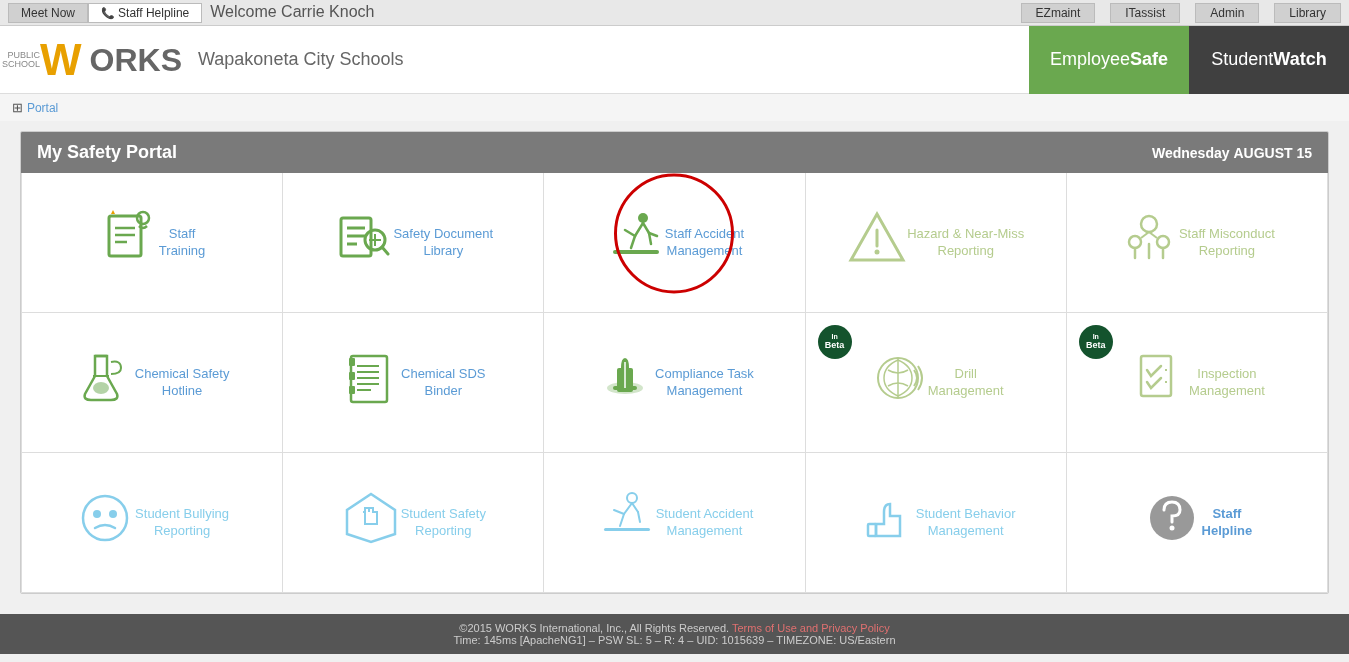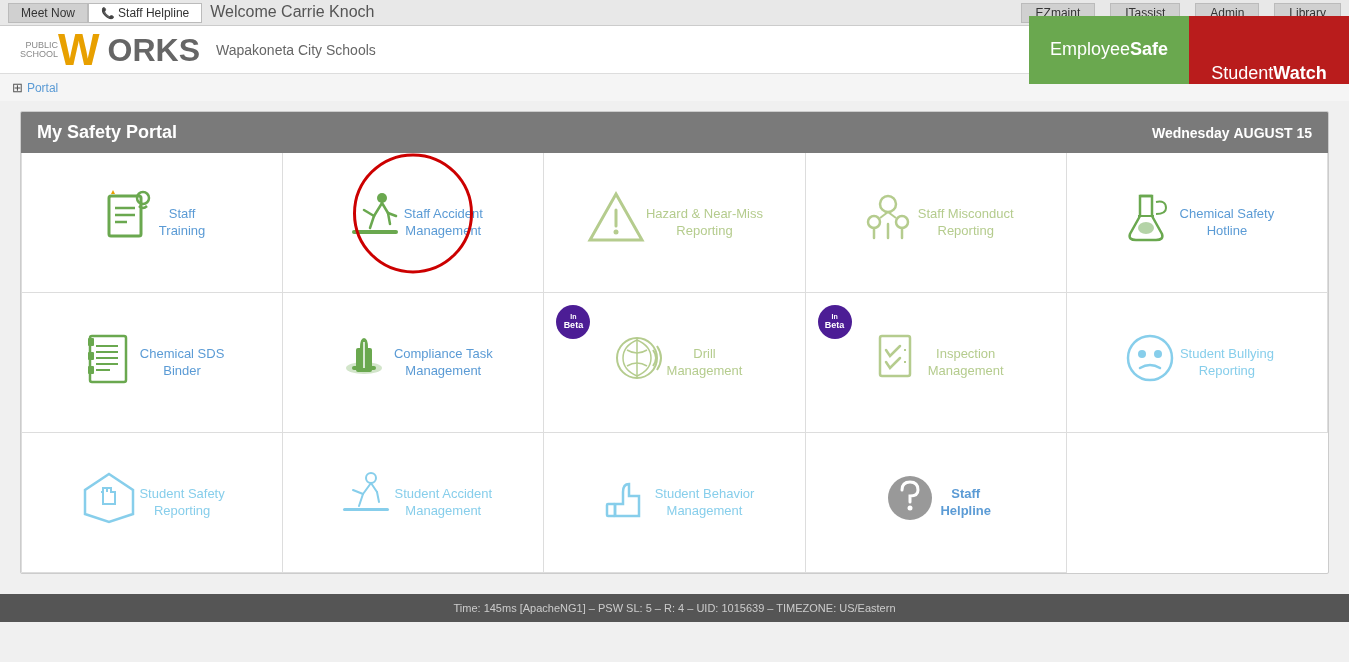--- a/index.html
+++ b/index.html
@@ -35,44 +35,44 @@
       cursor: pointer;
       color: #333;
     }
 
     
     .header {
       background: #fff;
       display: flex;
       align-items: center;
       justify-content: space-between;
-      padding: 6px 0 6px 20px;
+      padding: 6px 0 6px 2px;
       border-bottom: 1px solid #ddd;
-      height: 48px;
+      height: 68px;
       gap: 24px;
     }
     .logo-area { display: flex; align-items: center; gap: 8px; }
     .header-right { display: flex; height: 68px; }
     .employee-safe {
       background: #6aa84f;
       color: #fff;
       display: flex;
       align-items: center;
       justify-content: center;
       padding: 0 20px;
       font-size: 18px;
       font-weight: bold;
       min-width: 160px;
       text-align: center;
     }
     .student-watch {
-      background: #b91c1c;
+      background: #404040;
       color: #fff;
       display: flex;
-      align-items: flex-end;
+      align-items: center;
       justify-content: center;
       padding: 0 20px;
       font-size: 18px;
       font-weight: bold;
       min-width: 160px;
     }
 
     
     .breadcrumb {
       padding: 6px 12px;
@@ -150,21 +150,21 @@
       border: 3px solid #cc0000;
       pointer-events: none;
       z-index: 5;
     }
 
     
     .beta-badge {
       position: absolute;
       top: 12px;
       left: 12px;
-      background: #4c1d95;
+      background: #14532d;
       color: #fff;
       border-radius: 50%;
       width: 34px;
       height: 34px;
       display: flex;
       flex-direction: column;
       align-items: center;
       justify-content: center;
       font-size: 8px;
       font-weight: bold;
@@ -213,21 +213,21 @@
     <div style="display:flex; align-items:center;">
       <div style="display:flex; flex-direction:column; align-items:flex-end; margin-right:0;">
         <div style="font-size:9px; color:#888; line-height:1;">PUBLIC</div>
         <div style="font-size:9px; color:#888; line-height:1;">SCHOOL</div>
       </div>
       <div style="display:flex; align-items:center;">
         <span style="font-size:44px; font-weight:900; color:#e8a000; line-height:1;">W</span>
         <span style="font-size:32px; font-weight:bold; color:#666; line-height:1;margin-left:8px;">ORKS</span>
       </div>
     </div>
-    <span style="font-size:14px; color:#666; margin-left:8px;">Wapakoneta City Schools</span>
+    <span style="font-size:18px; color:#666; margin-left:8px;">Wapakoneta City Schools</span>
   </div>
   <div class="header-right">
     <div class="employee-safe">
       <span style="font-weight:normal;">Employee</span>
         <span style="font-weight:bold;">Safe</span>
     </div>
     <div class="student-watch">
       <span style="font-weight:normal;">Student</span>
         <span style="font-weight:bold;">Watch</span>
     </div>
@@ -259,20 +259,35 @@
             <line x1="16" y1="27" x2="36" y2="27" stroke="#6aa84f" stroke-width="2.5"></line>
             <line x1="16" y1="34" x2="28" y2="34" stroke="#6aa84f" stroke-width="2.5"></line>
             <polygon points="12,6 14,2 16,6" fill="#e8a000"></polygon>
             <circle cx="44" cy="10" r="6" fill="none" stroke="#6aa84f" stroke-width="2.5"></circle>
             <path d="M40,18 Q44,22 48,18" fill="none" stroke="#6aa84f" stroke-width="2.5"></path>
           </g>
         </svg>
         <span class="cell-label">Staff<br>Training</span>
       </div>
 
+      <div class="grid-cell green-icon">
+        <svg class="icon-svg" viewBox="0 0 60 60">
+          <g fill="none" stroke="#6aa84f" stroke-width="3">
+            <rect x="8" y="10" width="30" height="38" rx="2"></rect>
+            <line x1="14" y1="20" x2="32" y2="20"></line>
+            <line x1="14" y1="28" x2="32" y2="28"></line>
+            <line x1="14" y1="36" x2="24" y2="36"></line>
+          </g>
+          <circle cx="42" cy="32" r="10" fill="none" stroke="#6aa84f" stroke-width="3"></circle>
+          <line x1="49" y1="39" x2="55" y2="46" stroke="#6aa84f" stroke-width="3" stroke-linecap="round"></line>
+          <line x1="36" y1="32" x2="48" y2="32" stroke="#6aa84f" stroke-width="2"></line>
+          <line x1="42" y1="26" x2="42" y2="38" stroke="#6aa84f" stroke-width="2"></line>
+        </svg>
+        <span class="cell-label">Safety Document<br>Library</span>
+      </div>
 
       <div class="grid-cell green-icon highlighted">
         <div class="red-circle"></div>
         <svg class="icon-svg" viewBox="0 0 60 60">
           <g fill="#6aa84f">
 
             <circle cx="38" cy="10" r="5" fill="#6aa84f"></circle>
             <line x1="38" y1="15" x2="30" y2="28" stroke="#6aa84f" stroke-width="2.5" stroke-linecap="round"></line>
             <line x1="30" y1="28" x2="20" y2="22" stroke="#6aa84f" stroke-width="2.5" stroke-linecap="round"></line>
             <line x1="38" y1="15" x2="44" y2="25" stroke="#6aa84f" stroke-width="2.5" stroke-linecap="round"></line>
@@ -430,14 +445,18 @@
           <circle cx="30" cy="40" r="2.5" fill="#fff"></circle>
         </svg>
         <span class="cell-label" style="color:#5b9bd5; font-weight:bold;">Staff<br>Helpline</span>
       </div>
 
     </div>
   </div>
 </div>
 
 <div class="footer">
+  <div>
+    <span>©2015 WORKS International, Inc., All Rights Reserved.</span>
+    <a href="#">Terms of Use and Privacy Policy</a>
+  </div>
   <div>Time: 145ms [ApacheNG1] – PSW SL: 5 – R: 4 – UID: 1015639 – TIMEZONE: US/Eastern</div>
 </div>
 
 </body></html>

